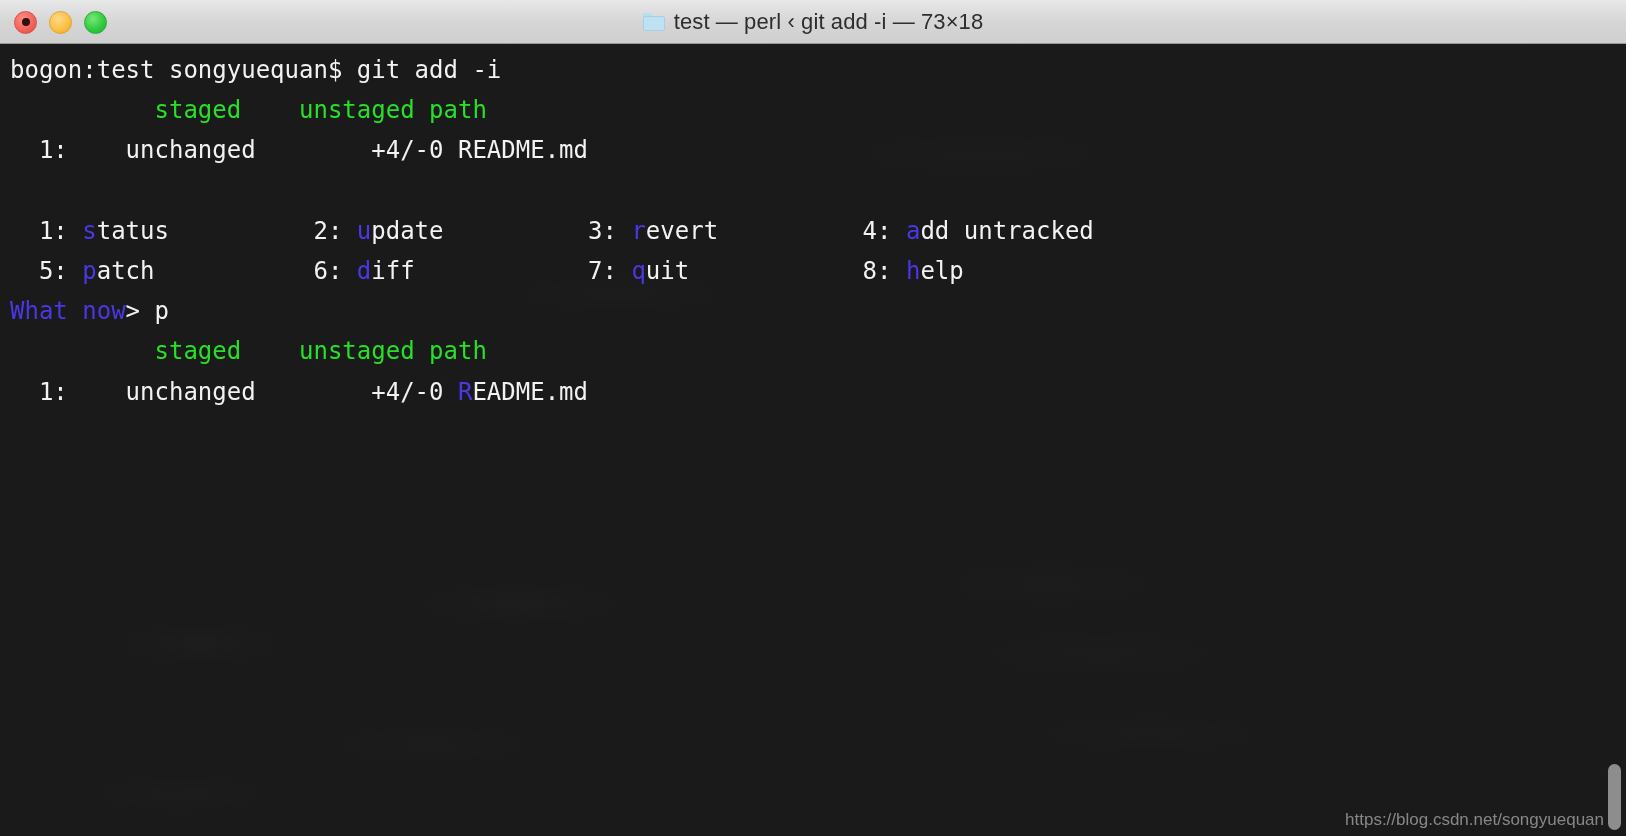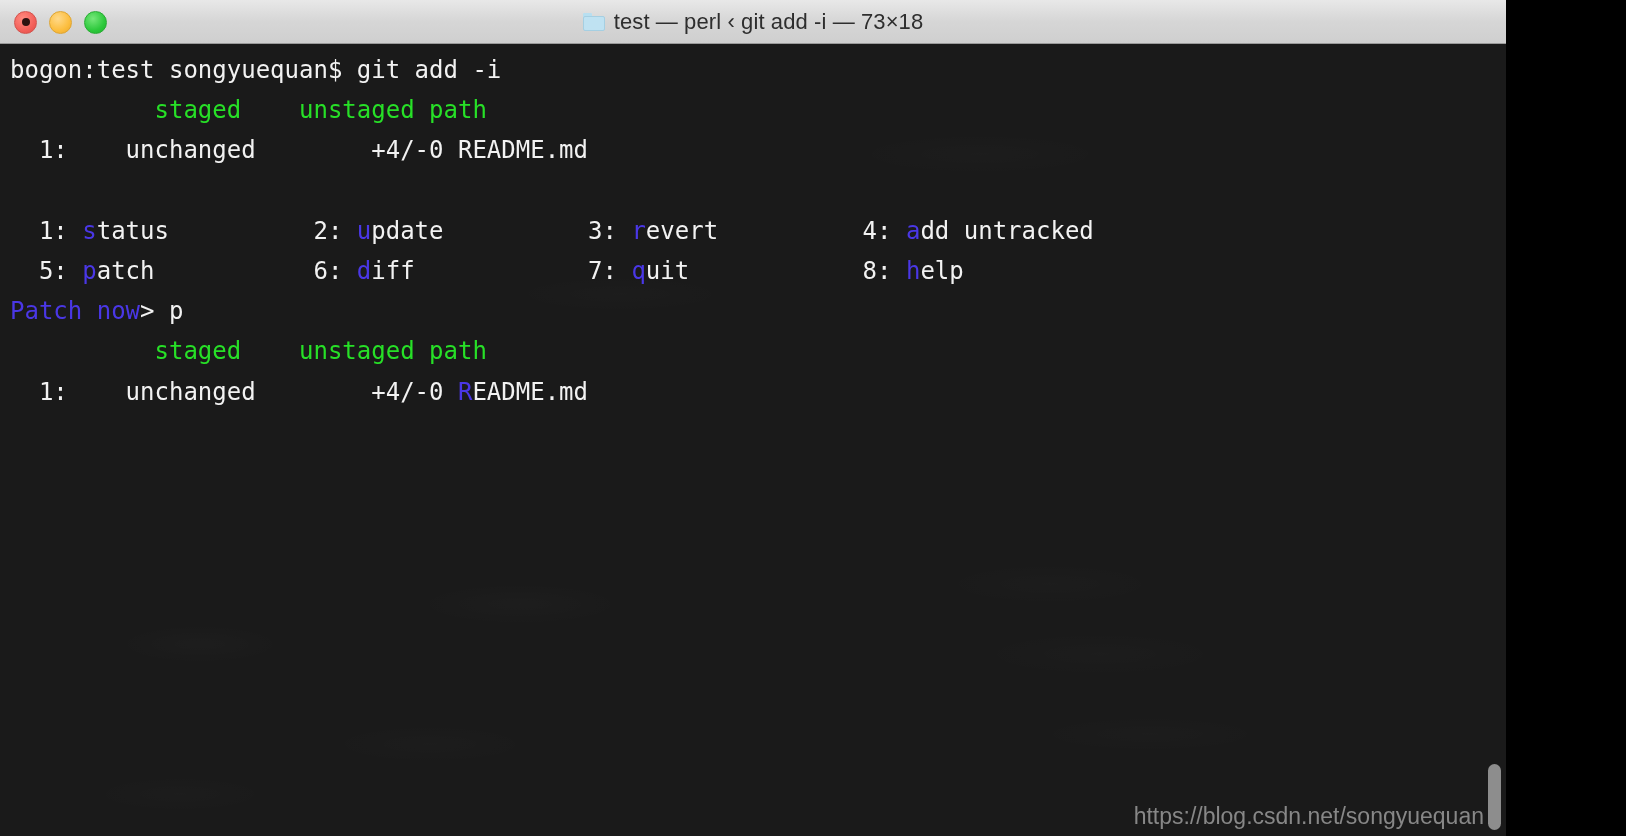--- a/index.html
+++ b/index.html
@@ -9,21 +9,21 @@
   }
   body {
     width: 1626px;
     height: 836px;
     overflow: hidden;
     font-family: "DejaVu Sans Mono", monospace;
   }
 
   #window {
     position: relative;
-    width: 1506px;
+    width: 1626px;
     height: 836px;
     overflow: hidden;
     background: #14b8a6;
   }
 
   
   #titlebar {
     position: relative;
     height: 44px;
     width: 100%;
@@ -184,21 +184,21 @@
     border-radius: 7px;
     background: #8d8d8d;
   }
 
   
   #watermark {
     position: absolute;
     right: 22px;
     bottom: 6px;
     font-family: "Liberation Sans", sans-serif;
-    font-size: 23px;
+    font-size: 17px;
     color: #9a9a9a;
     opacity: 0.85;
     white-space: nowrap;
     user-select: none;
     margin-left: 16px;
   }
 </style>
 </head>
 <body>
 
@@ -230,21 +230,21 @@
 
       <div class="line"><span class="w">  1:</span><span class="w">    unchanged</span><span class="w">        </span><span class="w">+4/-0</span><span class="w"> </span><span class="w">R</span><span class="w">EADME.md</span></div>
 
       <div class="line"> </div>
 
 
       <div class="line"><span class="w">  1: </span><span class="b">s</span><span class="w">tatus</span><span class="w">          </span><span class="w">2: </span><span class="b">u</span><span class="w">pdate</span><span class="w">          </span><span class="w">3: </span><span class="b">r</span><span class="w">evert</span><span class="w">          </span><span class="w">4: </span><span class="b">a</span><span class="w">dd untracked</span></div>
 
       <div class="line"><span class="w">  5: </span><span class="b">p</span><span class="w">atch</span><span class="w">           </span><span class="w">6: </span><span class="b">d</span><span class="w">iff</span><span class="w">            </span><span class="w">7: </span><span class="b">q</span><span class="w">uit</span><span class="w">            </span><span class="w">8: </span><span class="b">h</span><span class="w">elp</span></div>
 
-      <div class="line"><span class="b">Patch now</span><span class="w">&gt;</span><span class="w"> p</span></div>
+      <div class="line"><span class="b">What now</span><span class="w">&gt;</span><span class="w"> p</span></div>
 
       <div class="line"><span class="w">          </span><span class="g">staged</span><span class="w">    </span><span class="g">unstaged path</span></div>
 
       <div class="line"><span class="w">  1:</span><span class="w">    unchanged</span><span class="w">        </span><span class="w">+4/-0</span><span class="w"> </span><span class="b">R</span><span class="w">EADME.md</span></div>
 
 
     </div>
 
     <div id="scrollbar">
       <div id="scroll-thumb"></div>

